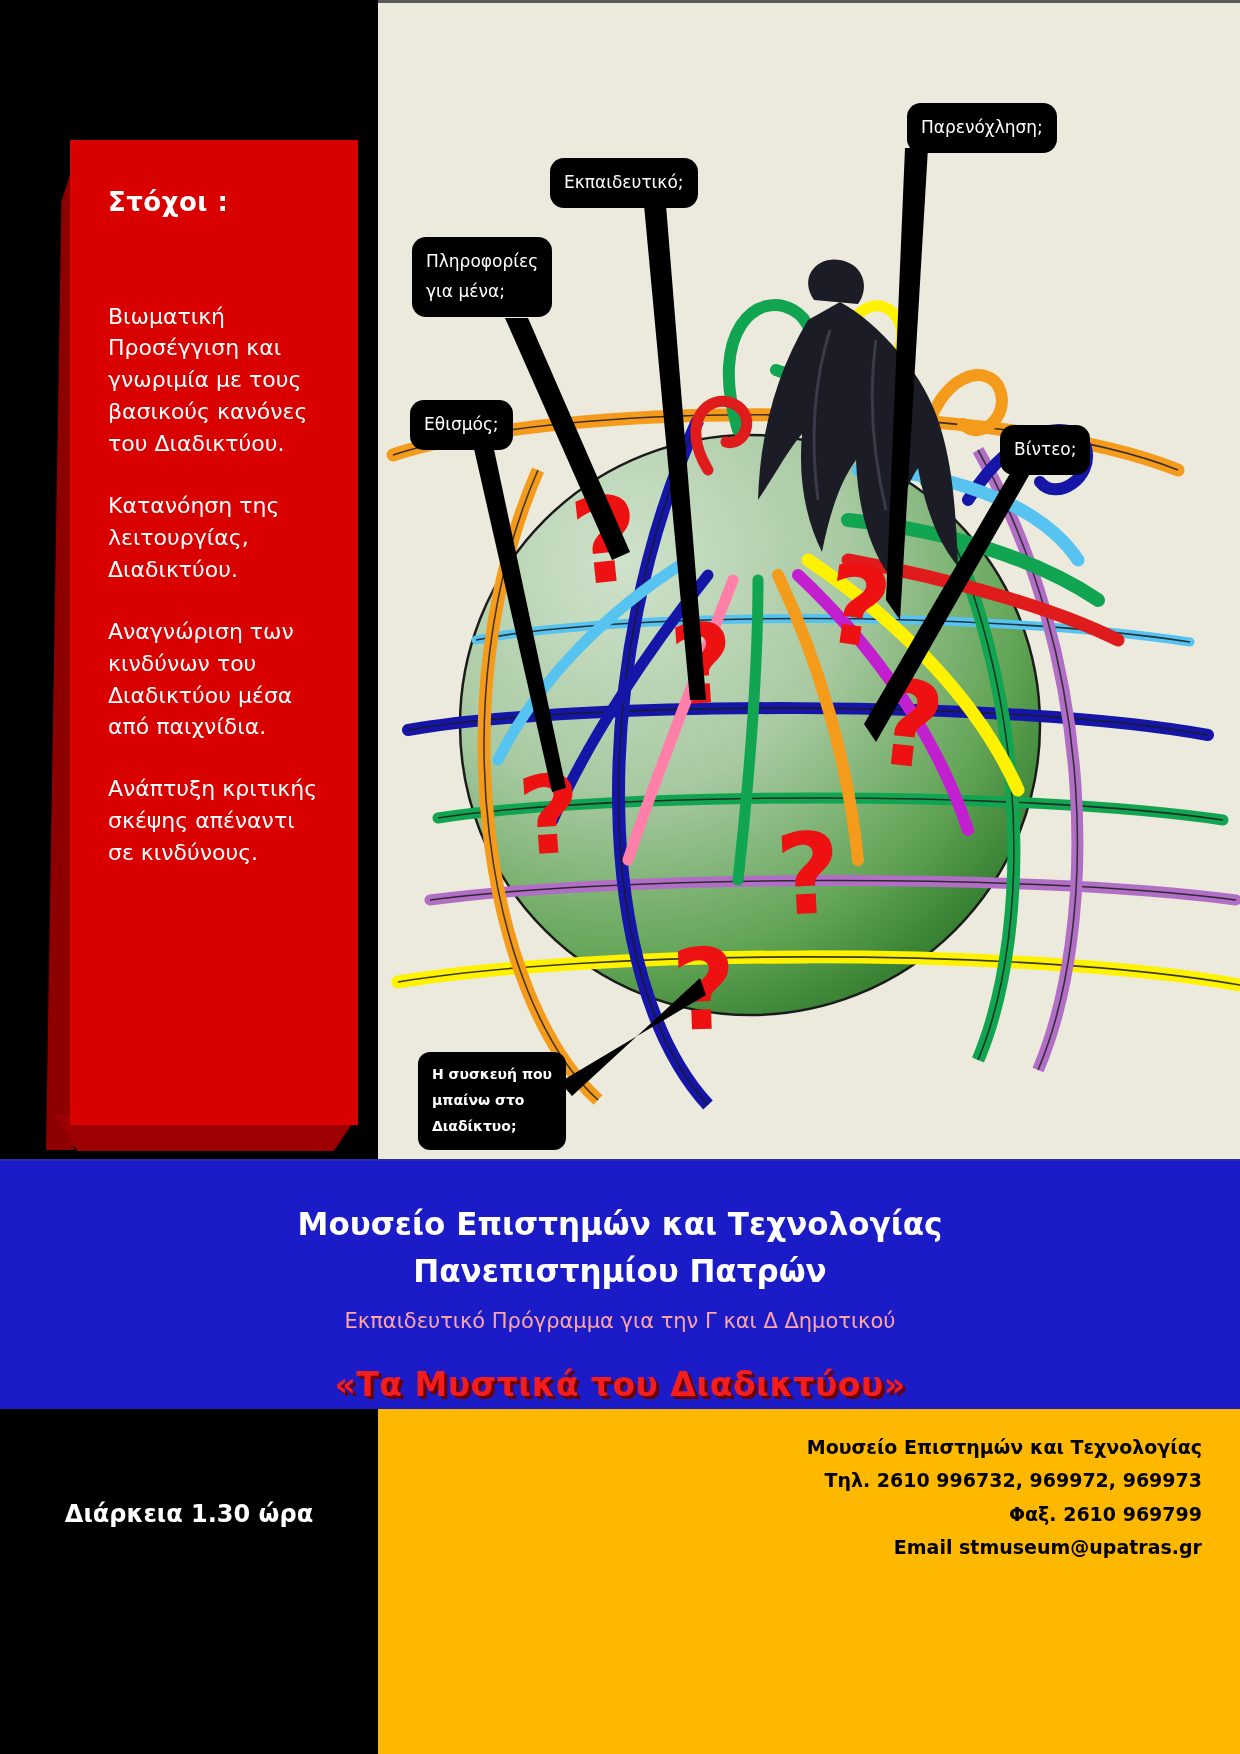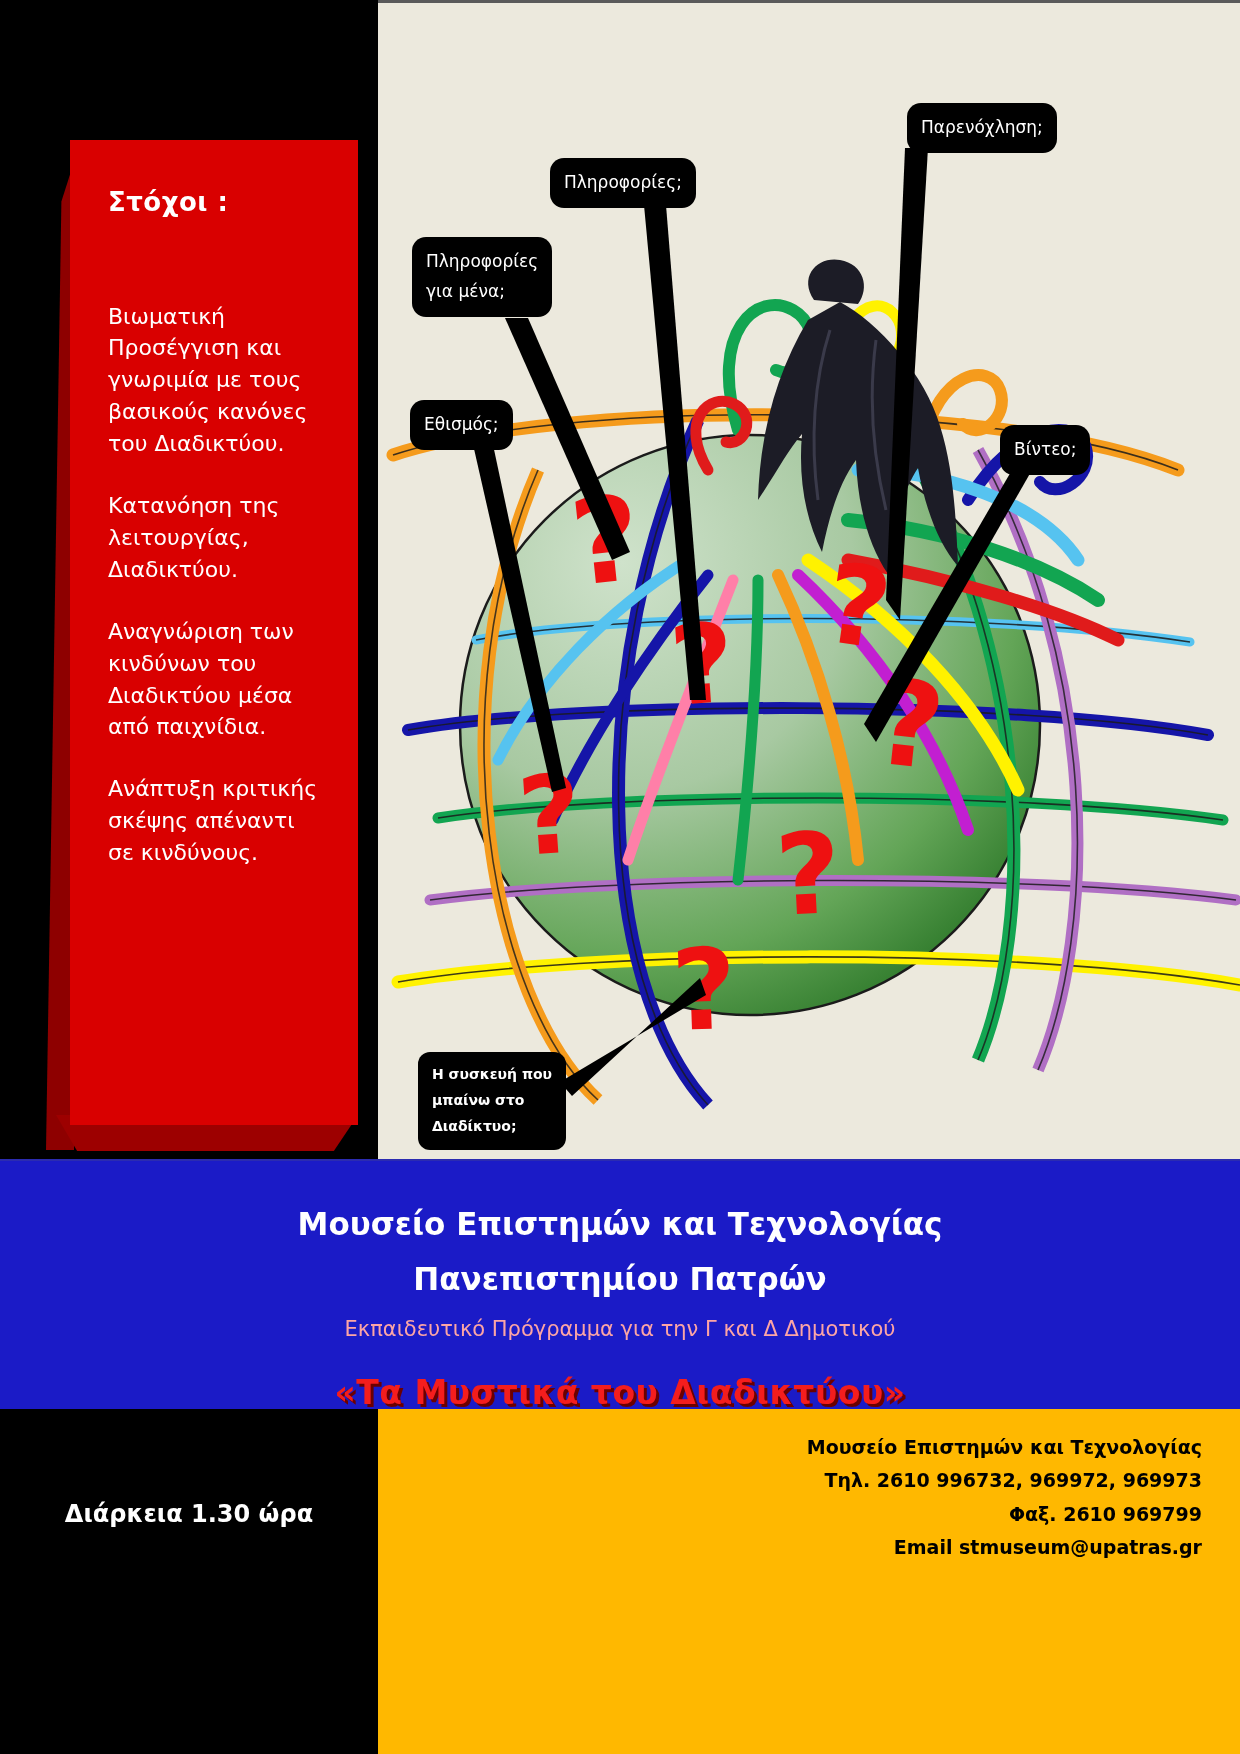--- a/index.html
+++ b/index.html
@@ -31,21 +31,21 @@
 
   
   .callout{position:absolute;background:#000;color:#fff;border-radius:14px;
            padding:10px 14px;font-size:17px;line-height:1.75;white-space:pre-line;z-index:40;}
   .callout.small{font-size:14px;line-height:1.85;border-radius:12px;font-weight:bold;}
 
   
   .blue{position:absolute;left:0;top:1159px;width:1240px;height:250px;background:#1b1bc7;
         border-top:2px solid #2b2bb0;text-align:center;}
   .blue .b1{color:#fff;font-size:31px;font-weight:bold;line-height:1.25;padding-top:44px;margin:0;}
-  .blue .b2{color:#fff;font-size:31px;font-weight:bold;line-height:1.25;margin:16px;}
+  .blue .b2{color:#fff;font-size:31px;font-weight:bold;line-height:1.25;margin:8px;}
   .blue .b3{color:#fca5a5;font-size:21px;margin:18px 0 0 0;}
   .blue .b4{font-size:33px;font-weight:bold;color:#f41d1d;margin:32px 0 0 0;
             text-shadow:3px 3px 0 #6b0000;letter-spacing:.5px;}
 
   
   .bottom{position:absolute;left:0;top:1409px;width:1240px;height:345px;background:#000;}
   .yellow{position:absolute;left:378px;top:0;width:862px;height:345px;background:#ffb800;}
   .contact{position:absolute;right:38px;top:22px;text-align:right;color:#000;
            font-size:19px;font-weight:bold;line-height:1.75;}
   .duration{position:absolute;left:0;top:91px;width:378px;text-align:center;
@@ -158,21 +158,21 @@
 
     <polygon points="472,440 492,440 566,788 552,792" fill="#000"></polygon>
 
     <polygon points="1012,470 1032,470 876,742 864,724" fill="#000"></polygon>
 
     <polygon points="560,1082 572,1096 700,978 706,995" fill="#000"></polygon>
   </svg>
 
   <div class="callout" style="left:907px;top:103px;">Παρενόχληση;</div>
 
-  <div class="callout" style="left:550px;top:158px;">Πληροφορίες;</div>
+  <div class="callout" style="left:550px;top:158px;">Εκπαιδευτικό;</div>
 
   <div class="callout" style="left:412px;top:237px;">Πληροφορίες
 για μένα;</div>
 
   <div class="callout" style="left:410px;top:400px;">Εθισμός;</div>
 
   <div class="callout" style="left:1000px;top:425px;">Βίντεο;</div>
 
   <div class="callout small" style="left:418px;top:1052px;">Η συσκευή που
 μπαίνω  στο

